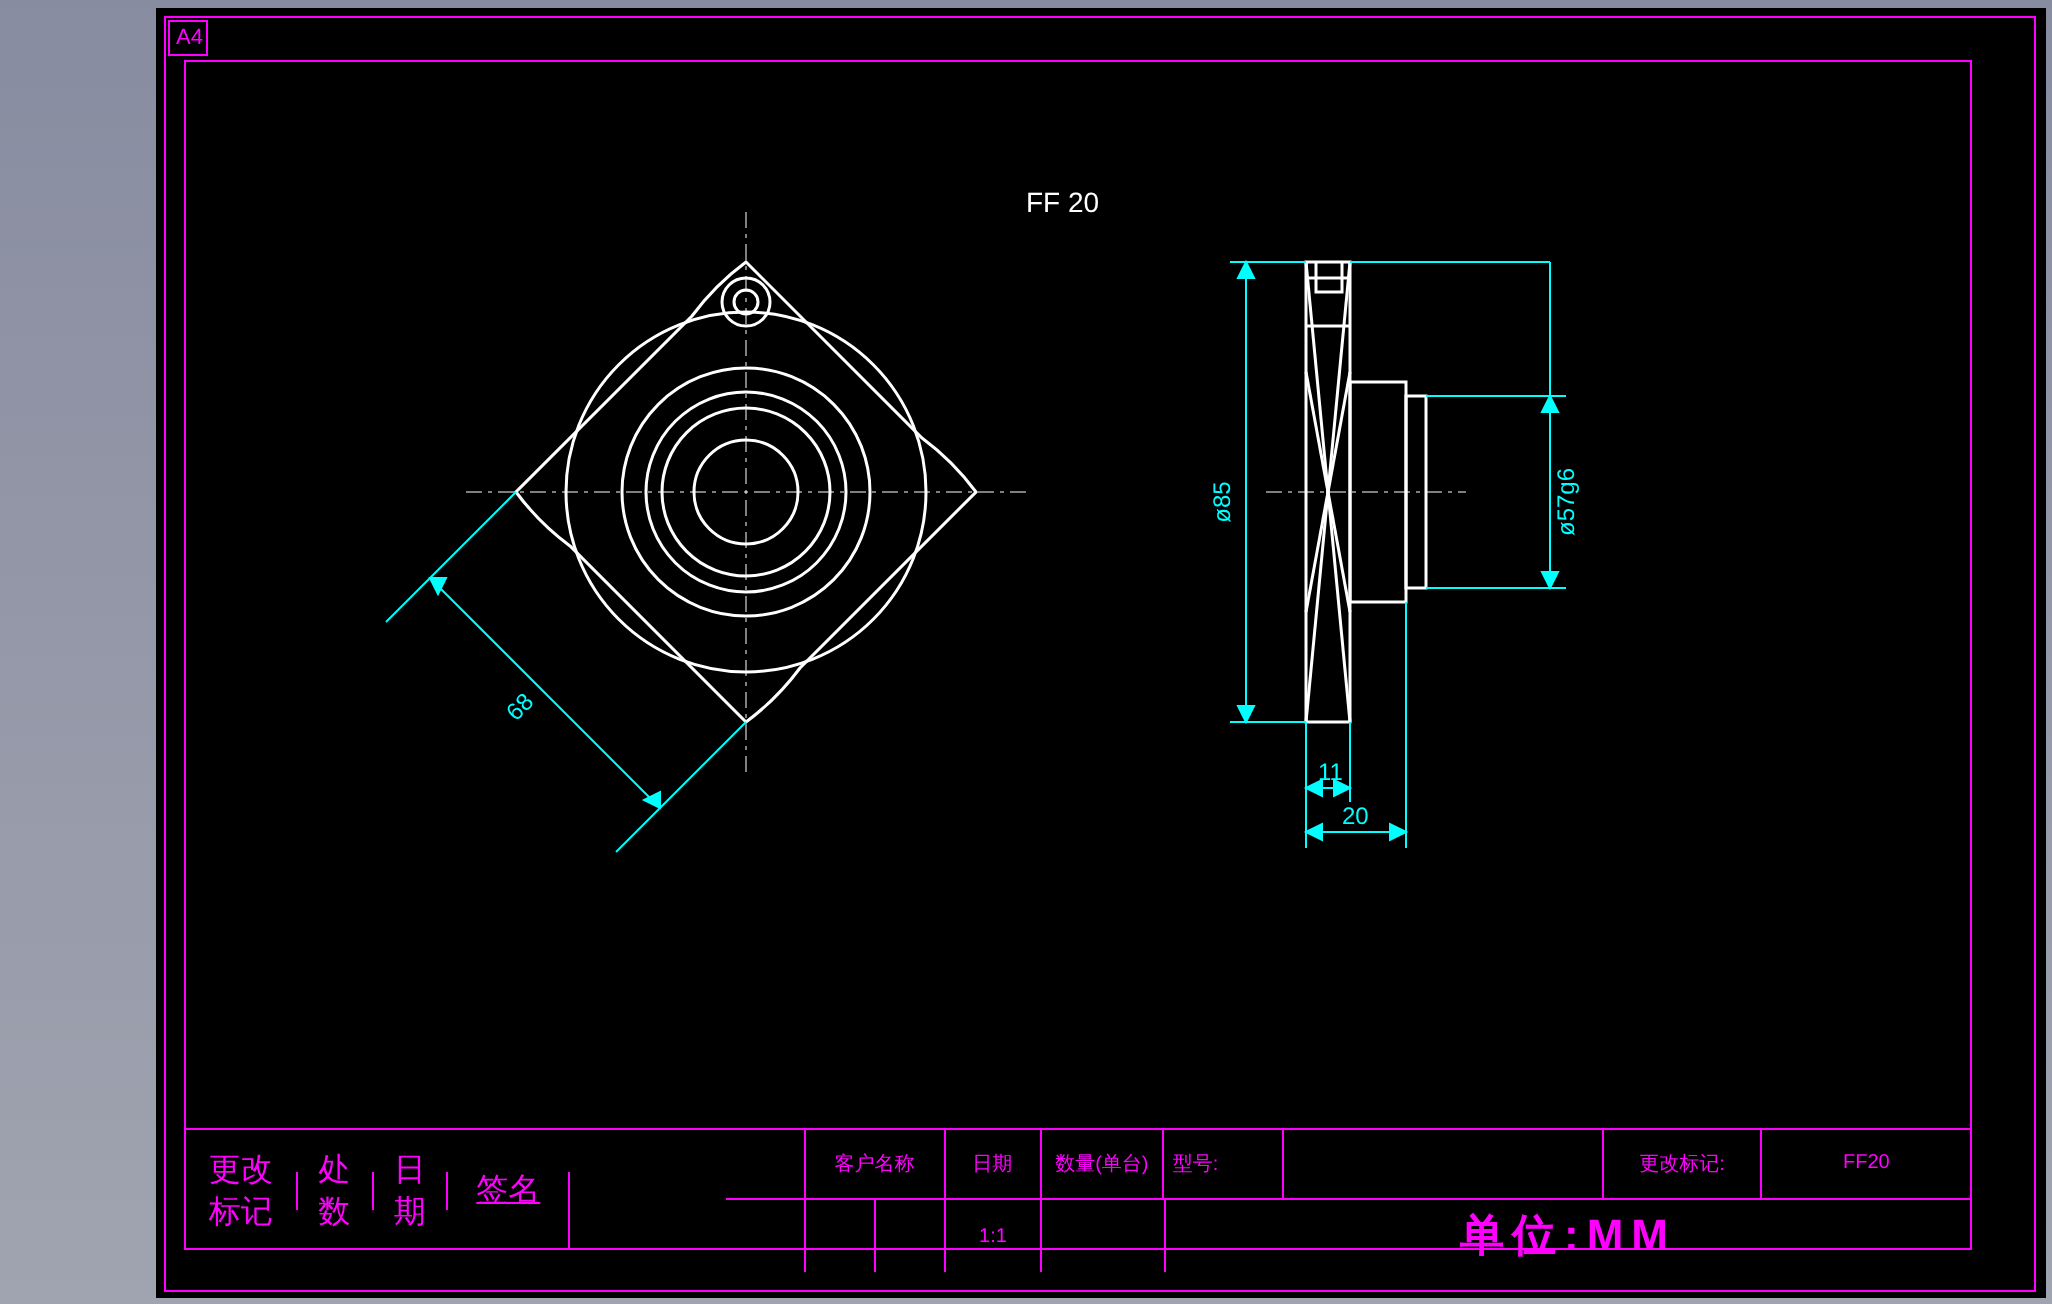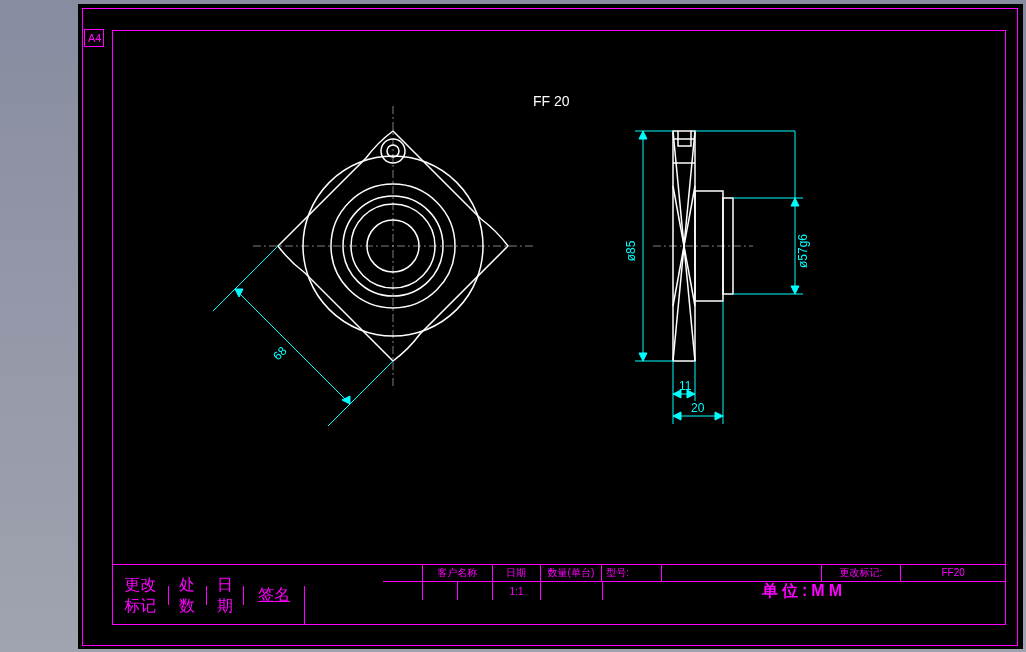--- a/index.html
+++ b/index.html
@@ -16,22 +16,22 @@
   left: 78px;
   width: 945px;
   height: 645px;
   background: #000;
 }
 .frame {
   position: absolute;
   border: 1px solid #ff00ff;
 }
 .outer-frame { top: 4px; left: 4px; width: 936px; height: 638px; }
-.inner-frame { top: 26px; left: 34px; width: 894px; height: 595px; }
-.a4-box { top: 6px; left: 6px; width: 20px; height: 18px; border: 1px solid #ff00ff; position: absolute; margin-top: 19px; }
+.inner-frame { top: 26px; left: 14px; width: 894px; height: 595px; }
+.a4-box { top: 6px; left: 6px; width: 20px; height: 18px; border: 1px solid #ff00ff; position: absolute; }
 .a4-label { color: #ff00ff; font-size: 11px; padding: 2px 3px; }
 .title-block {
   position: absolute;
   bottom: 0;
   left: 0;
   right: 0;
   height: 60px;
   border-top: 1px solid #ff00ff;
 }
 .tb-left {
@@ -55,33 +55,33 @@
   text-align: center;
 }
 .tb-cell:last-child { border-right: none; text-decoration: underline; }
 .tb-main {
   position: absolute;
   left: 270px;
   bottom: 0;
   right: 0;
   height: 60px;
 }
-.tb-main-row { display: flex; height: 18px; border-bottom: 1px solid #ff00ff; }
+.tb-main-row { display: flex; height: 36px; border-bottom: 1px solid #ff00ff; }
 .tb-main-row:last-child { border-bottom: none; }
 .tb-mcell {
   color: #ff00ff;
   font-size: 10px;
   border-right: 1px solid #ff00ff;
   display: flex;
   align-items: center;
   justify-content: center;
   padding: 0 4px;
   white-space: nowrap;
 }
-.unit-text { color: #ff00ff; font-size: 16px; font-weight: bold; letter-spacing: 4px; }
+.unit-text { color: #ff00ff; font-size: 22px; font-weight: bold; letter-spacing: 4px; }
 .dim-text { fill: #00ffff; font-size: 12px; font-family: Arial; }
 .dim-line { stroke: #00ffff; stroke-width: 1; fill: none; }
 .part-line { stroke: #ffffff; stroke-width: 1.5; fill: none; }
 .center-line { stroke: #ffffff; stroke-width: 0.5; stroke-dasharray: 8 3 2 3; fill: none; }
 .part-title { fill: #ffffff; font-size: 14px; font-family: Arial; }
 </style>
 </head>
 <body>
 
 <div class="canvas">

